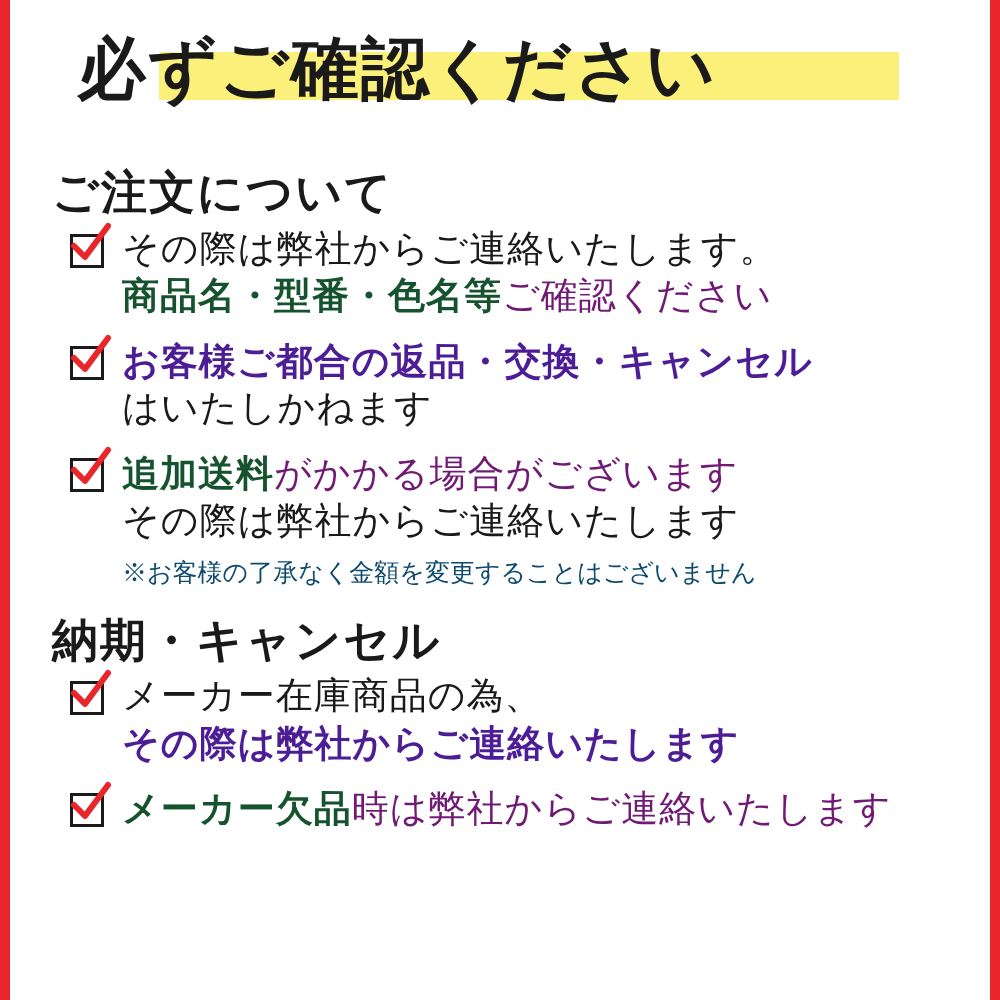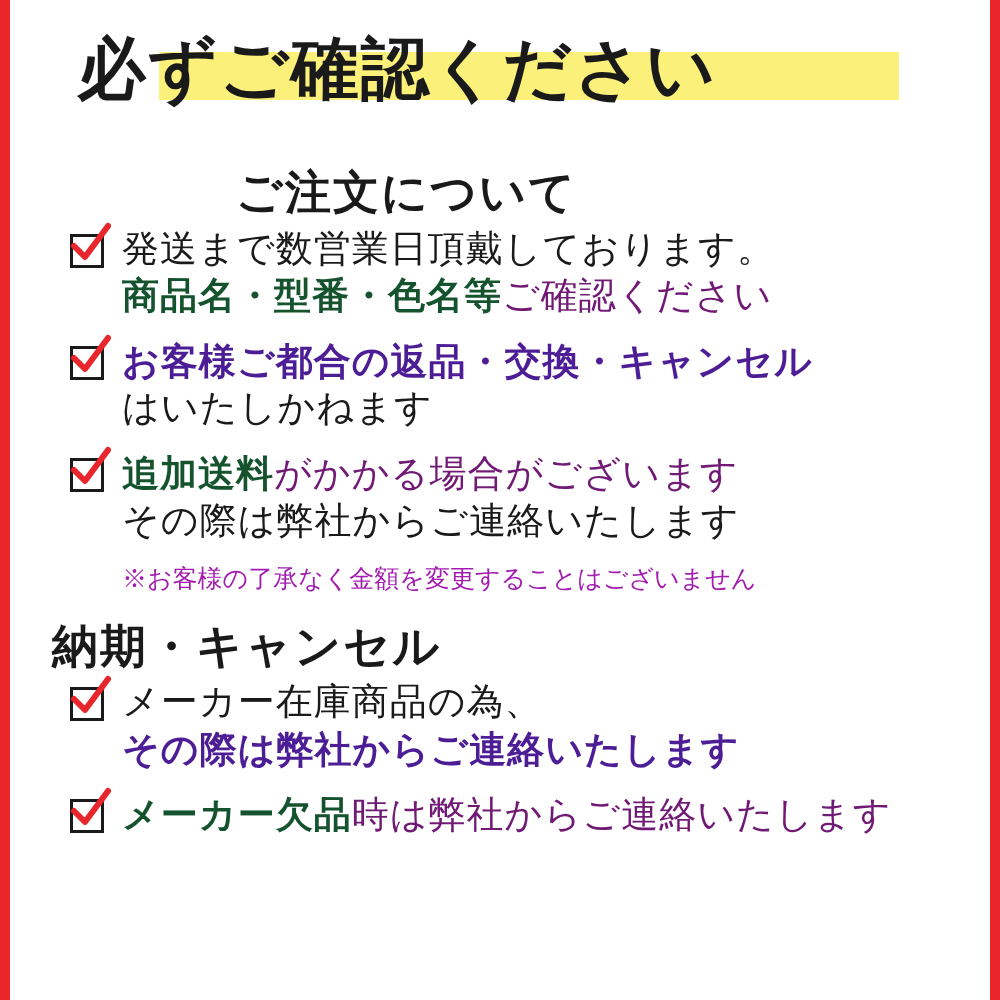--- a/index.html
+++ b/index.html
@@ -61,21 +61,21 @@
   
   .section-head {
     font-size: 46px;
     font-weight: bold;
     color: #1a1a1a;
     letter-spacing: 2px;
     margin: 0 0 4px 18px;
     font-family: "DejaVu Serif", "Liberation Serif", serif;
     line-height: 1.25;
   }
-  #section-orders .section-head { margin-top: 52px; text-align: center; }
+  #section-orders .section-head { margin-top: 52px; }
   #section-delivery .section-head { margin-top: 22px; }
 
   
   .item {
     position: relative;
     padding-left: 70px;
     margin: 0 0 6px 18px;
   }
   .check {
     position: absolute;
@@ -101,25 +101,25 @@
     letter-spacing: 1px;
     font-family: "DejaVu Serif", "Liberation Serif", serif;
     white-space: nowrap;
   }
   .line.red { color: #4c1d95; font-weight: bold; }
   .line .red { color: #14532d; font-weight: bold; }
   .line .blk { color: #701a75; font-weight: normal; }
   .note {
     font-size: 25px;
     line-height: 1.3;
-    color: #a21caf;
+    color: #0c4a6e;
     letter-spacing: 0px;
     font-family: "DejaVu Serif", "Liberation Serif", serif;
     white-space: nowrap;
-    margin-top: 18px;
+    margin-top: 12px;
   }
   .gap-item { margin-top: 18px; }
 </style>
 </head>
 <body>
 
 <div class="page">
   <div class="inner">
 
     <div class="title-wrap">
@@ -129,21 +129,21 @@
 
     <div id="section-orders">
       <div class="section-head">ご注文について</div>
 
       <div class="item">
         <span class="check">
           <svg viewBox="0 0 44 44">
             <path d="M6 22 L17 33 L40 2" fill="none" stroke="#e8262b" stroke-width="6" stroke-linecap="round" stroke-linejoin="round"></path>
           </svg>
         </span>
-        <div class="line">発送まで数営業日頂戴しております。</div>
+        <div class="line">その際は弊社からご連絡いたします。</div>
         <div class="line"><span class="red">商品名・型番・色名等</span><span class="blk">ご確認ください</span></div>
       </div>
 
       <div class="item gap-item">
         <span class="check">
           <svg viewBox="0 0 44 44">
             <path d="M6 22 L17 33 L40 2" fill="none" stroke="#e8262b" stroke-width="6" stroke-linecap="round" stroke-linejoin="round"></path>
           </svg>
         </span>
         <div class="line red">お客様ご都合の返品・交換・キャンセル</div>

